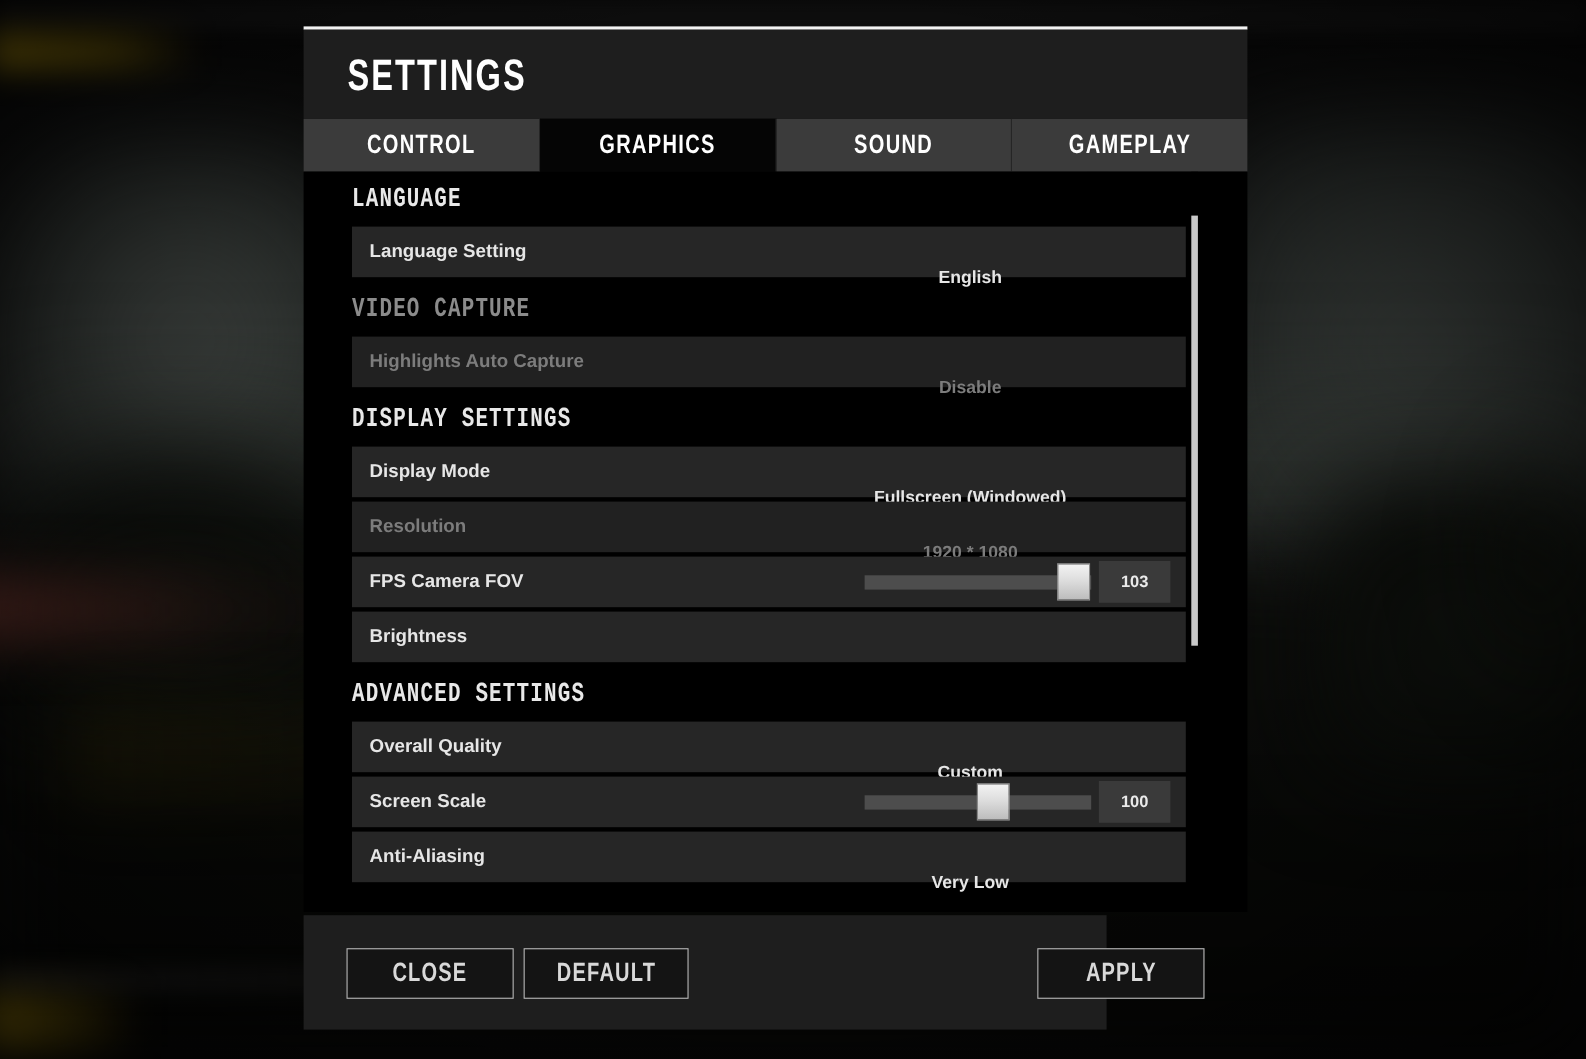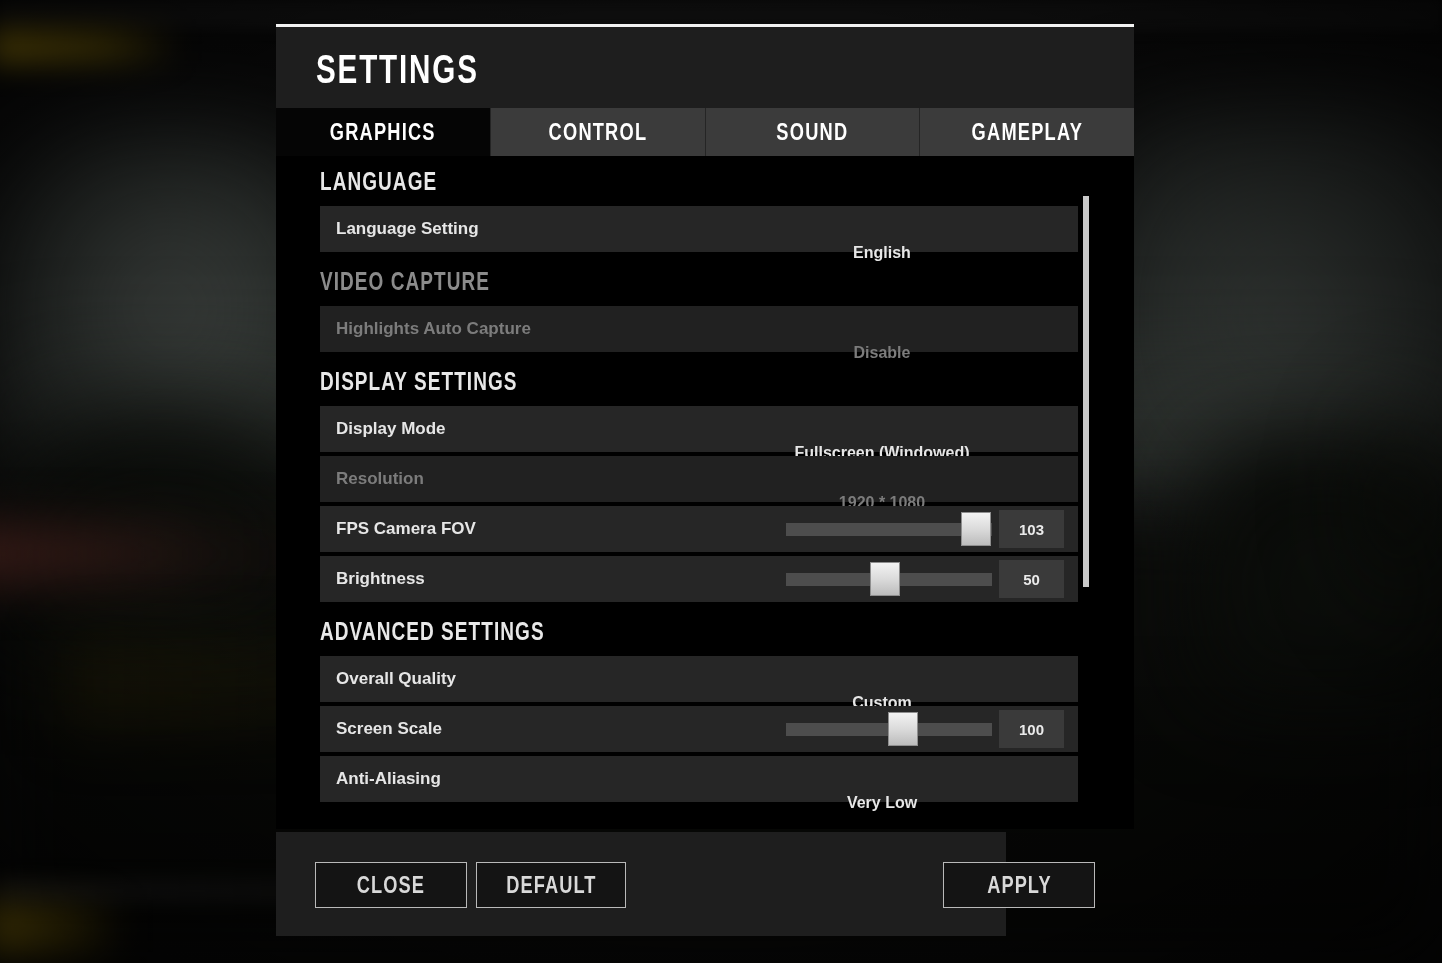--- a/index.html
+++ b/index.html
@@ -167,21 +167,21 @@
     letter-spacing: 1.4px;
     color: #e8e8e8;
     transform: scaleX(0.76);
     transform-origin: left center;
     white-space: nowrap;
     height: 50px;
     line-height: 50px;
     padding-top: 0;
   }
   .section-head.dim { color: #8b8b8b; }
-  .sec-wrap { height: 50px; display: flex; align-items: flex-end; }
+  .sec-wrap { height: 50px; display: flex; align-items: flex-end; font-family: Liberation Mono, monospace; }
 
   .row {
     position: relative;
     height: 46px;
     background: #262626;
     margin-bottom: 4px;
     display: flex;
     align-items: center;
     font-weight: bold;
   }
@@ -305,25 +305,25 @@
 
 <div id="dialog">
 
   <div class="hairline"></div>
 
   <div class="title-bar">
     <div class="title-text">SETTINGS</div>
   </div>
 
   <div class="tabs" id="tabs">
+      <div class="tab">
+        <span class="tab-label">CONTROL</span>
+      </div>
       <div class="tab active">
         <span class="tab-label">GRAPHICS</span>
-      </div>
-      <div class="tab">
-        <span class="tab-label">CONTROL</span>
       </div>
       <div class="tab">
         <span class="tab-label">SOUND</span>
       </div>
       <div class="tab">
         <span class="tab-label">GAMEPLAY</span>
       </div>
     </div>
 
   <div class="content">
@@ -356,25 +356,20 @@
         <div class="row">
           <div class="row-label">FPS Camera FOV</div>
           <div class="slider-wrap">
             <div class="track"></div>
             <div class="handle" style="left: 174.52px;"></div>
             <div class="valbox">103</div>
           </div>
         </div>
         <div class="row">
           <div class="row-label">Brightness</div>
-          <div class="slider-wrap">
-            <div class="track"></div>
-            <div class="handle" style="left: 83.88px;"></div>
-            <div class="valbox">50</div>
-          </div>
         </div>
         <div class="sec-wrap">
           <div class="section-head">ADVANCED SETTINGS</div>
         </div>
         <div class="row">
           <div class="row-label">Overall Quality</div>
           <div class="row-value">Custom</div>
         </div>
         <div class="row">
           <div class="row-label">Screen Scale</div>

